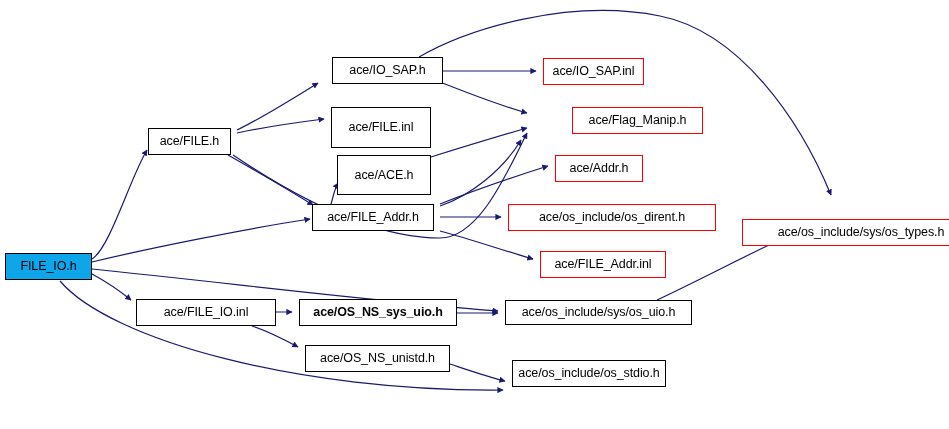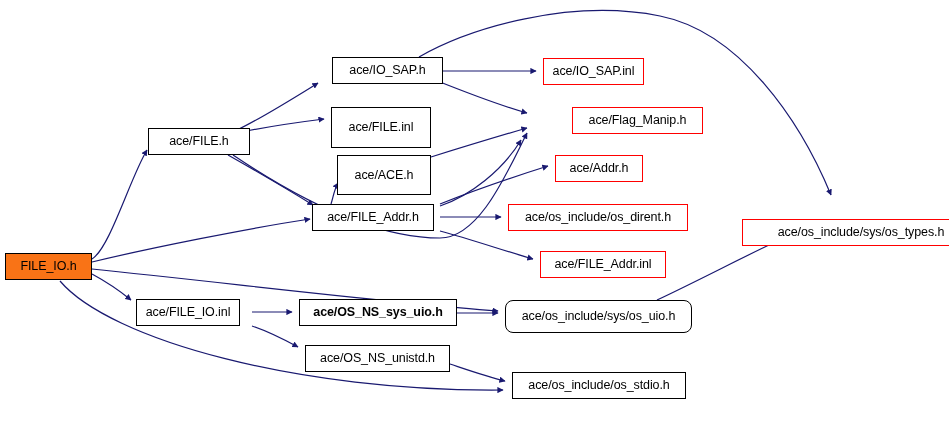--- a/index.html
+++ b/index.html
@@ -36,21 +36,21 @@
     font-size: 12.5px;
     line-height: 1;
     white-space: nowrap;
     letter-spacing: -0.1px;
     z-index: 3;
   }
   .gnode.red {
     border-color: #ff0000;
   }
   .gnode.current {
-    background: #f97316;
+    background: #0ea5e9;
     border-color: #000000;
   }
   .gnode .nlabel {
     display: block;
     padding: 0 4px;
   }
 </style>
 </head>
 <body>
 
@@ -84,62 +84,62 @@
         <path d="M 252,326 C 270,332 285,340 298,347" marker-end="url(#arrow)" stroke="#191970"></path>
         <path d="M 457,313 L 498,313" marker-end="url(#arrow)" stroke="#191970"></path>
         <path d="M 450,364 C 468,370 488,377 505,381" marker-end="url(#arrow)" stroke="#191970"></path>
         <path d="M 657,300 C 700,280 760,248 797,232" marker-end="url(#arrow)" stroke="#191970"></path>
       </g>
   </svg>
   <div id="nodes-layer">
       <div class="gnode current" style="left: 5px; top: 253px; width: 87px; height: 27px;">
         <span class="nlabel">FILE_IO.h</span>
       </div>
-      <div class="gnode" style="left: 148px; top: 128px; width: 102px; height: 27px;">
+      <div class="gnode" style="left: 148px; top: 128px; width: 83px; height: 27px;">
         <span class="nlabel">ace/FILE.h</span>
       </div>
       <div class="gnode" style="left: 332px; top: 57px; width: 111px; height: 27px;">
         <span class="nlabel">ace/IO_SAP.h</span>
       </div>
       <div class="gnode" style="left: 331px; top: 107px; width: 100px; height: 41px;">
         <span class="nlabel">ace/FILE.inl</span>
       </div>
       <div class="gnode" style="left: 337px; top: 155px; width: 94px; height: 40px;">
         <span class="nlabel">ace/ACE.h</span>
       </div>
       <div class="gnode" style="left: 312px; top: 204px; width: 122px; height: 27px;">
         <span class="nlabel">ace/FILE_Addr.h</span>
       </div>
-      <div class="gnode" style="left: 136px; top: 299px; width: 104px; height: 27px;">
+      <div class="gnode" style="left: 136px; top: 299px; width: 140px; height: 27px;">
         <span class="nlabel">ace/FILE_IO.inl</span>
       </div>
       <div class="gnode" style="left: 299px; top: 299px; width: 158px; height: 27px; font-weight: bold;">
         <span class="nlabel">ace/OS_NS_sys_uio.h</span>
       </div>
       <div class="gnode" style="left: 305px; top: 345px; width: 145px; height: 27px;">
         <span class="nlabel">ace/OS_NS_unistd.h</span>
       </div>
       <div class="gnode red" style="left: 543px; top: 58px; width: 101px; height: 27px;">
         <span class="nlabel">ace/IO_SAP.inl</span>
       </div>
       <div class="gnode red" style="left: 533px; top: 107px; width: 131px; height: 27px; margin-left: 39px;">
         <span class="nlabel">ace/Flag_Manip.h</span>
       </div>
       <div class="gnode red" style="left: 555px; top: 155px; width: 88px; height: 27px;">
         <span class="nlabel">ace/Addr.h</span>
       </div>
-      <div class="gnode red" style="left: 508px; top: 204px; width: 180px; height: 27px;">
+      <div class="gnode red" style="left: 508px; top: 204px; width: 208px; height: 27px;">
         <span class="nlabel">ace/os_include/os_dirent.h</span>
       </div>
       <div class="gnode red" style="left: 540px; top: 251px; width: 126px; height: 27px; text-align: center;">
         <span class="nlabel">ace/FILE_Addr.inl</span>
       </div>
-      <div class="gnode" style="left: 505px; top: 300px; width: 187px; height: 33px; border-radius: 8px;">
+      <div class="gnode" style="left: 505px; top: 300px; width: 187px; height: 25px;">
         <span class="nlabel">ace/os_include/sys/os_uio.h</span>
       </div>
-      <div class="gnode" style="left: 512px; top: 372px; width: 174px; height: 27px;">
+      <div class="gnode" style="left: 512px; top: 360px; width: 154px; height: 27px;">
         <span class="nlabel">ace/os_include/os_stdio.h</span>
       </div>
       <div class="gnode red" style="left: 742px; top: 219px; width: 238px; height: 27px;">
         <span class="nlabel">ace/os_include/sys/os_types.h</span>
       </div>
     </div>
 </div>
 
 </body></html>

